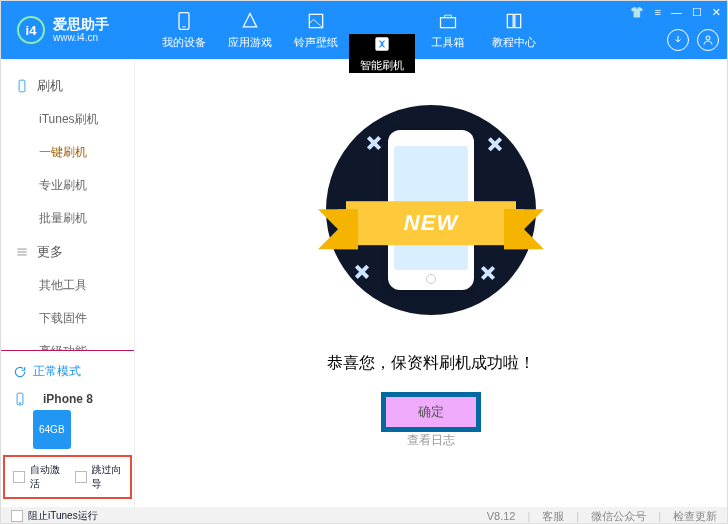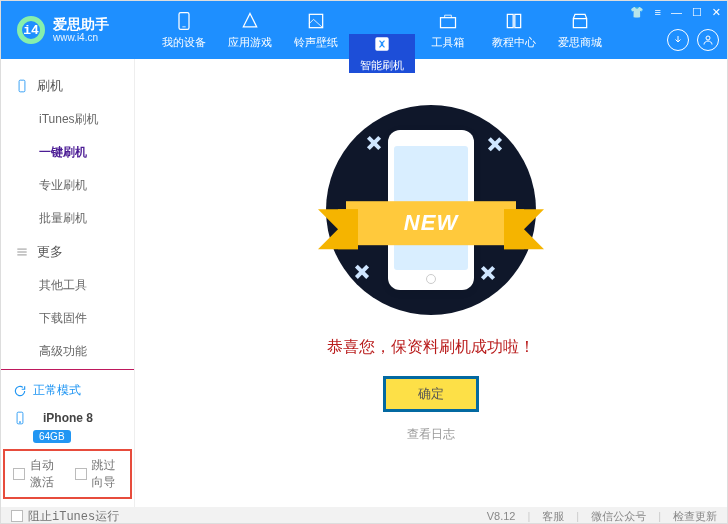--- a/index.html
+++ b/index.html
@@ -1,76 +1,76 @@
 <!DOCTYPE html>
 <html><head>
 <meta charset="utf-8">
 <style>
   * { box-sizing: border-box; margin: 0; padding: 0; }
   body { font-family: "Microsoft YaHei", Arial, sans-serif; font-size: 12px; color: #333; background: #fff; width: 728px; height: 524px; overflow: hidden; border: 1px solid #ddd; }
   
   .header { background: #1e8fff; height: 58px; display: flex; align-items: center; position: relative; color: #fff; }
   .logo-area { display: flex; align-items: center; padding: 0 16px; width: 150px; }
-  .logo-circle { width: 28px; height: 28px; border: 5px solid #86efac; border-radius: 50%; display: flex; align-items: center; justify-content: center; font-size: 13px; font-weight: bold; margin-right: 8px; font-family: Liberation Mono, monospace; }
+  .logo-circle { width: 28px; height: 28px; border: 2px solid #86efac; border-radius: 50%; display: flex; align-items: center; justify-content: center; font-size: 13px; font-weight: bold; margin-right: 8px; }
   .logo-text { display: flex; flex-direction: column; line-height: 1.1; }
   .logo-title { font-size: 14px; font-weight: bold; }
   .logo-sub { font-size: 10px; opacity: 0.9; }
   
   .nav { display: flex; height: 100%; align-items: center; }
   .nav-item { width: 66px; display: flex; flex-direction: column; align-items: center; justify-content: center; cursor: pointer; font-size: 11px; gap: 4px; }
-  .nav-item.active { background: #1d4ed8; margin-top: 47px; }
+  .nav-item.active { background: #000000; margin-top: 47px; }
   .nav-icon { width: 20px; height: 20px; display: flex; align-items: center; justify-content: center; }
   .nav-icon svg { width: 20px; height: 20px; fill: #fff; stroke: #fff; }
   
   .win-controls { position: absolute; right: 6px; top: 5px; display: flex; gap: 10px; }
   .win-controls span { cursor: pointer; font-size: 11px; }
   .header-right { position: absolute; right: 8px; top: 28px; display: flex; gap: 8px; }
   .circ-btn { width: 22px; height: 22px; border: 1.5px solid #fff; border-radius: 50%; display: flex; align-items: center; justify-content: center; cursor: pointer; }
   .circ-btn svg { width: 12px; height: 12px; fill: none; stroke: #fff; stroke-width: 2; }
   
   .body-area { display: flex; height: 448px; background: #fcfcfc; }
   
   .sidebar { width: 134px; background: #fff; border-right: 1px solid #eee; display: flex; flex-direction: column; }
   .sb-list { flex: 1; padding-top: 10px; overflow: hidden; }
   .sb-section { display: flex; align-items: center; padding: 8px 14px; color: #555; font-size: 13px; gap: 8px; }
   .sb-section svg { width: 14px; height: 14px; fill: none; stroke: #2196f3; stroke-width: 1.5; }
   .sb-section.more svg { stroke: #888; }
   .sb-sub { padding: 8px 14px 8px 38px; color: #666; cursor: pointer; font-size: 12px; }
-  .sb-sub.active { color: #4c1d95; font-weight: bold; }
+  .sb-sub.active { color: #a16207; }
   
   .sb-bottom { border-top: 1px solid #be185d; padding: 8px 12px; }
   .sb-mode { display: flex; align-items: center; gap: 6px; padding: 4px 0; color: #2196f3; font-size: 12px; }
   .sb-mode .dot { width: 14px; height: 14px; }
   .device-row { display: flex; align-items: center; gap: 16px; padding: 6px 0 2px; color: #444; font-weight: bold; }
   .device-row svg { width: 14px; height: 18px; fill: none; stroke: #2196f3; stroke-width: 1.5; }
-  .badge { background: #2196f3; color: #fff; font-size: 10px; padding: 1px 6px; border-radius: 3px; margin-left: 20px; display: inline-block; }
-  
-  .checkbox-row { display:flex; align-items:center; gap:5px; color:#737373; font-size:12px; cursor:pointer;font-family:Liberation Mono, monospace; }
+  .badge { background: #2196f3; color: #fff; font-size: 10px; padding: 14px 6px; border-radius: 3px; margin-left: 20px; display: inline-block; }
+  
+  .checkbox-row { display:flex; align-items:center; gap:5px; color:#0f172a; font-size:10px; cursor:pointer; }
   .chk { width:12px; height:12px; border:1px solid #bbb; background:#fff; flex-shrink:0; }
   .opts { border:2px solid #e74c3c; padding:6px 8px; margin: 6px -10px 0 -10px; display:flex; gap:14px; align-items:center; }
   
   .main { flex: 1; background: #fff; display: flex; flex-direction: column; align-items: center; padding-top: 46px; }
   .illus { width: 210px; height: 210px; background: #0f172a; border-radius: 50%; position: relative; display: flex; align-items: center; justify-content: center; }
   .phone { width: 86px; height: 160px; background: #fff; border-radius: 12px; box-shadow: 0 2px 8px rgba(0,0,0,0.08); position: relative; z-index: 1; }
   .phone-screen { position: absolute; top: 16px; left: 6px; right: 6px; bottom: 20px; background: #d9eeff; border-radius: 3px; }
   .phone-home { position:absolute; bottom:6px; left:50%; transform:translateX(-50%); width:10px; height:10px; border:1px solid #ccc; border-radius:50%; }
   .spark { position:absolute; width:16px; height:16px; transform: rotate(45deg); }
   .spark::before, .spark::after { content:""; position:absolute; background:#cfe6ff; }
   .spark::before { left:6px; top:0; width:4px; height:16px; }
   .spark::after { top:6px; left:0; width:16px; height:4px; }
   .ribbon { position:absolute; z-index:2; left:50%; top:50%; transform:translate(-50%,-20%); }
   .ribbon-band { width:170px; height:44px; background:#ffc93c; display:flex; align-items:center; justify-content:center; position:relative; }
   .ribbon-band::before, .ribbon-band::after { content:""; position:absolute; top:8px; width:0; height:0; border:20px solid #f5b400; }
   .ribbon-band::before { left:-28px; border-left-color:transparent; }
   .ribbon-band::after { right:-28px; border-right-color:transparent; }
   .ribbon-text { color:#fff; font-size:22px; font-weight:bold; font-style:italic; letter-spacing:1px; z-index:1; }
   
-  .msg { font-size: 16px; color: #b91c1c; margin-top: 22px; }
-  .ok-btn { margin-top: 18px; border:3px solid #0369a1; background:#fde047; padding:6px 32px; color:#555; cursor:pointer; font-size:13px; }
-  .log-link { margin-top: 14px; color:#999; font-size:12px; cursor:pointer; }
+  .msg { font-size: 16px; color: #000000; margin-top: 38px; }
+  .ok-btn { margin-top: 18px; border:5px solid #0369a1; background:#f0abfc; padding:6px 32px; color:#555; cursor:pointer; font-size:13px; }
+  .log-link { color:#999; font-size:12px; cursor:pointer; }
   
   .footer { height:18px; background:#f2f2f2; display:flex; align-items:center; padding:0 10px; font-size:11px; color:#888; }
   .footer-left { display:flex; align-items:center; gap:5px; }
   .footer-right { margin-left:auto; display:flex; align-items:center; gap:12px; }
   .f-sep { color:#ccc; }
 </style>
 </head>
 <body>
 
 <div class="header">
@@ -126,28 +126,20 @@
         </span>
       <span>工具箱</span>
     </div>
     <div class="nav-item">
       <span class="nav-icon">
           <svg viewBox="0 0 24 24">
             <path d="M4 4h7v16H4zM13 4h7v16h-7z" fill="none" stroke-width="1.5"></path>
           </svg>
         </span>
       <span>教程中心</span>
-    </div>
-    <div class="nav-item">
-      <span class="nav-icon">
-          <svg viewBox="0 0 24 24">
-            <path d="M4 9h16v11H4zM4 9l2-5h12l2 5" fill="none" stroke-width="1.5"></path>
-          </svg>
-        </span>
-      <span>爱思商城</span>
     </div>
   </div>
   <div class="win-controls">
     <span>👕</span>
     <span>≡</span>
     <span>—</span>
     <span>☐</span>
     <span>✕</span>
   </div>
   <div class="header-right">

